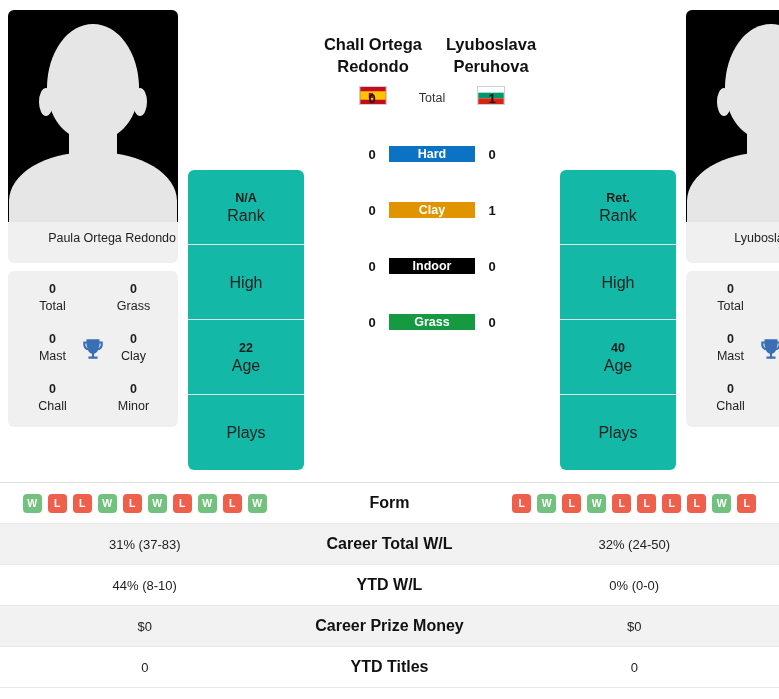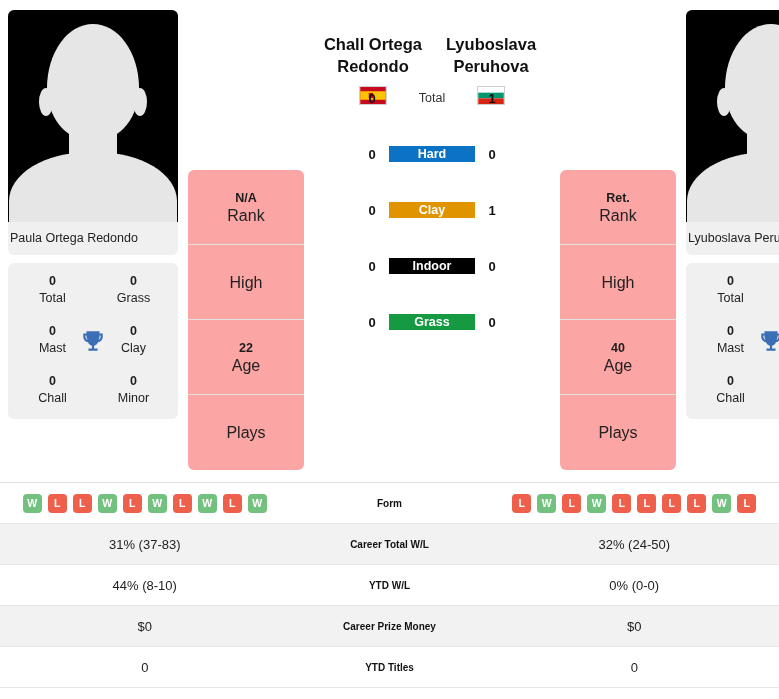--- a/index.html
+++ b/index.html
@@ -70,23 +70,23 @@
     position: absolute;
     left: 50%;
     bottom: 0;
     transform: translateX(-50%);
     width: 168px;
     height: 70px;
     background: #e6e6e6;
     border-radius: 48% 48% 0 0 / 70% 70% 0 0;
   }
   .avatar-name {
-    text-align: left;
+    text-align: right;
     font-size: 12.5px;
-    padding: 9px 2px 10px 2px;
+    padding: 9px 2px 18px 2px;
     color: #222;
     white-space: nowrap;
     overflow: hidden;
   }
 
   .trophy-card {
     background: #f0f0f0;
     border-radius: 6px;
     margin-top: 8px;
     padding: 10px 4px 12px 4px;
@@ -105,21 +105,21 @@
     left: 50%;
     top: 50%;
     transform: translate(-50%, -50%);
     width: 26px;
     height: 26px;
   }
 
   
   .panel-col { width: 116px; flex: 0 0 116px; margin: 0 10px; padding-top: 160px; }
   .panel {
-    background: #fca5a5;
+    background: #14b8a6;
     border-radius: 6px;
     overflow: hidden;
   }
   .panel-row {
     height: 75px;
     display: flex;
     flex-direction: column;
     align-items: center;
     justify-content: center;
     border-bottom: 1px solid #e2e2e2;
@@ -211,21 +211,21 @@
   .trow.alt { background: #f2f2f2; }
   .tcell {
     flex: 1 1 0;
     text-align: center;
     font-size: 13px;
     color: #222;
   }
   .tcell.label {
     flex: 0 0 200px;
     font-weight: bold;
-    font-size: 10px;
+    font-size: 16px;
     color: #111;
   }
   .form-strip {
     display: flex;
     justify-content: center;
     gap: 6px;
   }
   .fbadge {
     width: 19px;
     height: 19px;

